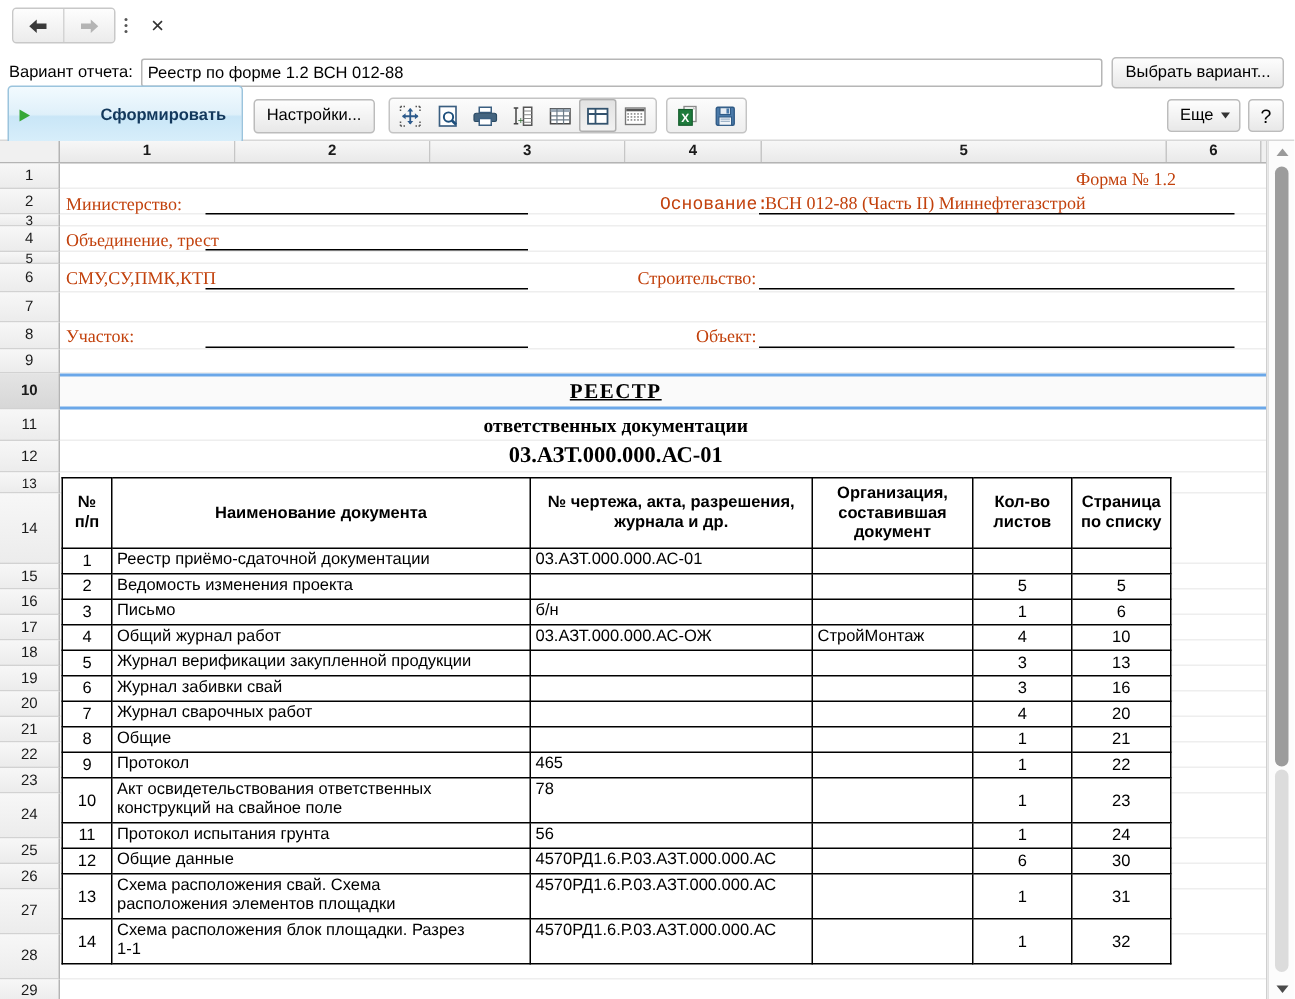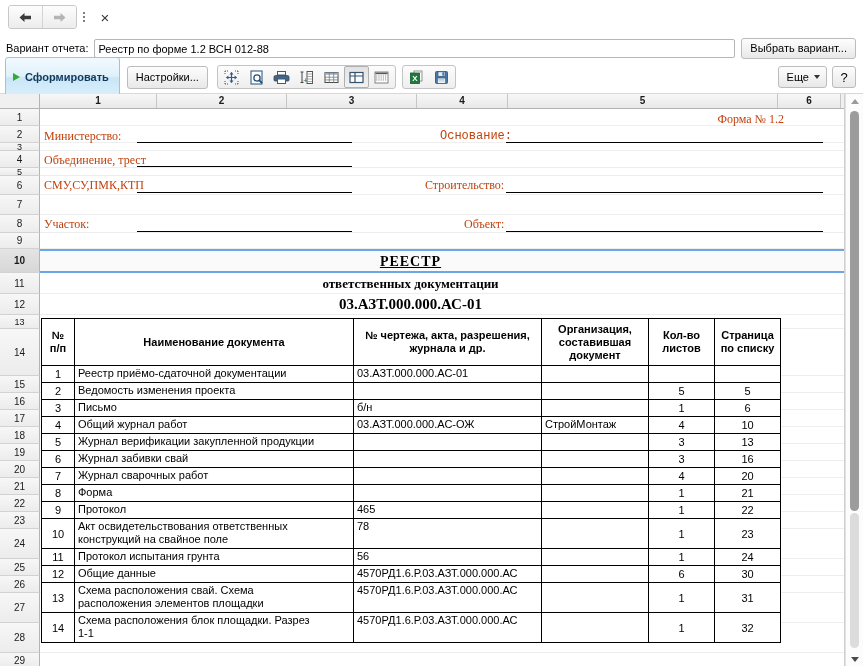--- a/index.html
+++ b/index.html
@@ -136,20 +136,21 @@
     border-radius: 3px;
     background: linear-gradient(to bottom, #f2fafe 0%, #dff0fa 48%, #c9e6f7 52%, #d9effb 100%);
     display: inline-flex;
     align-items: center;
     padding: 0 10px 0 7px;
     font-size: 11px;
     font-weight: 700;
     color: #13385c;
     box-sizing: border-box;
     cursor: default;
+    gap: 42px;
   }
   .play-tri {
     width: 0; height: 0;
     border-left: 7px solid #37a837;
     border-top: 4.5px solid transparent;
     border-bottom: 4.5px solid transparent;
     margin-right: 5px;
   }
   .btn-settings { height: 23px; margin-left: 7px; }
 
@@ -532,20 +533,21 @@
         <div class="rbody">
           <span class="cellabs" style="right:60px;top:4px;font-family:'Liberation Serif',serif;font-size:12px;">Форма № 1.2</span>
         </div>
       </div>
 
       <div class="row" style="height:17px">
         <div class="rh">2</div>
         <div class="rbody">
           <span class="cellabs" style="left:4px;top:4px;font-family:'Liberation Serif',serif;font-size:12px;">Министерство:</span>
           <span class="cellabs" style="left:400px;top:4px;font-family:Liberation Mono, monospace;font-size:12px;">Основание:</span>
+          <span class="cellabs" style="left:470px;top:3px;font-family:'Liberation Serif',serif;font-size:12px;">ВСН 012-88 (Часть II) Миннефтегазстрой</span>
           <span class="rule" style="left:97px;top:16px;width:215px;"></span>
           <span class="rule" style="left:466px;top:16px;width:317px;"></span>
         </div>
       </div>
 
       <div class="row" style="height:8px">
         <div class="rh" style="font-size:9px">3</div>
         <div class="rbody"></div>
       </div>
 
@@ -789,21 +791,21 @@
               <div>Журнал сварочных работ</div>
             </td>
             <td></td>
             <td></td>
             <td class="c">4</td>
             <td class="c">20</td>
           </tr>
           <tr style="height: 17px;">
             <td class="c">8</td>
             <td class="nm">
-              <div>Форма</div>
+              <div>Общие</div>
             </td>
             <td></td>
             <td></td>
             <td class="c">1</td>
             <td class="c">21</td>
           </tr>
           <tr style="height: 17px;">
             <td class="c">9</td>
             <td class="nm">
               <div>Протокол</div>

